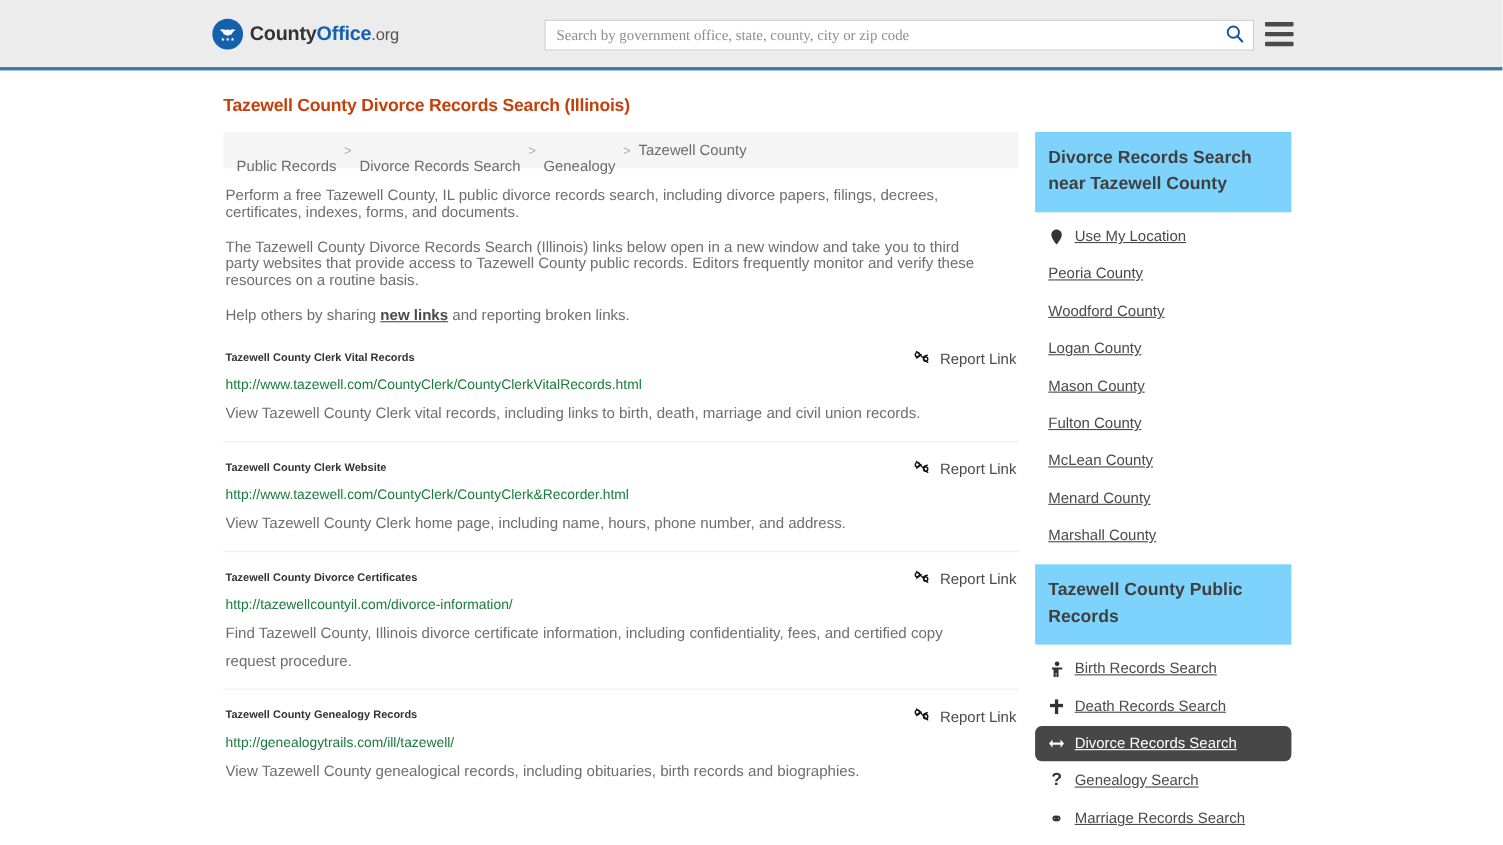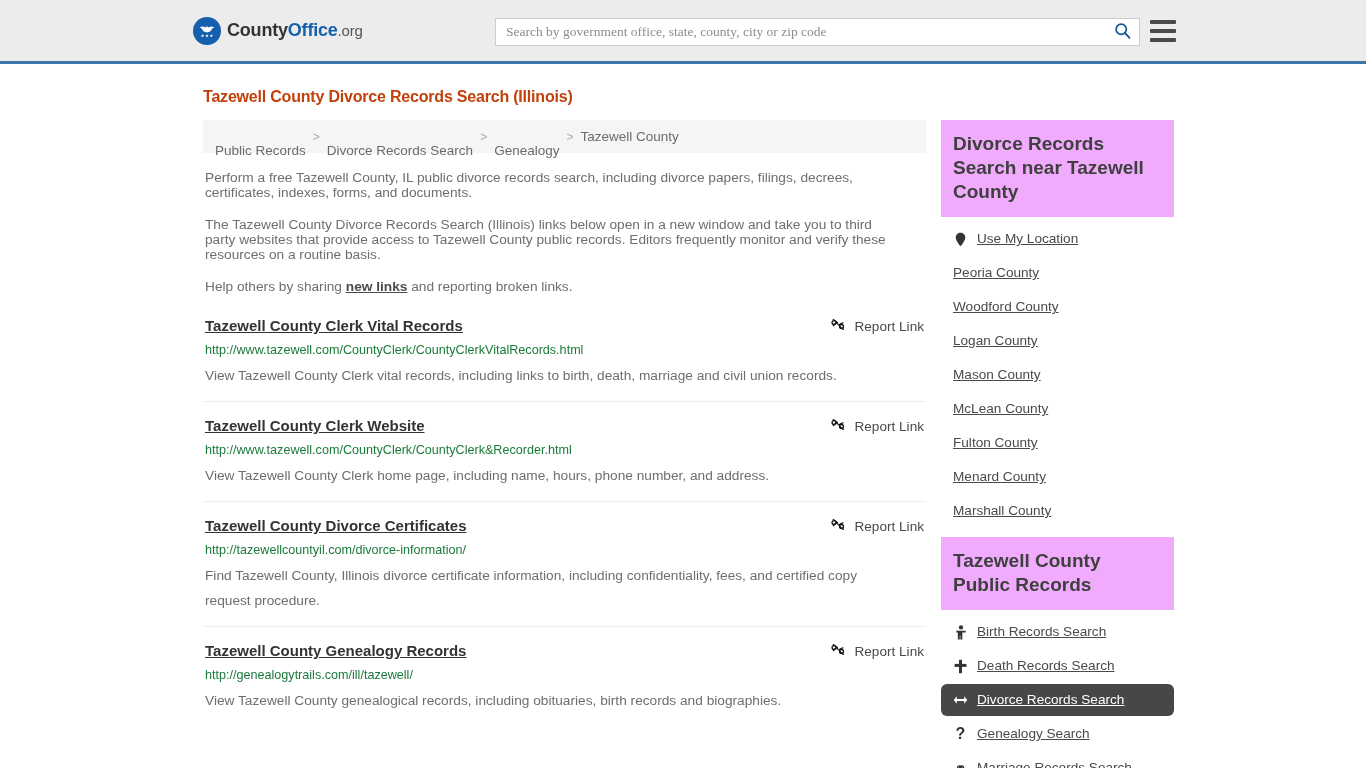--- a/index.html
+++ b/index.html
@@ -155,24 +155,23 @@
     padding: 0 2px 13px 2px;
     margin-bottom: 14px;
   }
   .result:last-child { border-bottom: 0; }
   .result-head {
     display: flex;
     align-items: flex-start;
     justify-content: space-between;
   }
   .result-title {
-    font-size: 15px;
+    font-size: 10px;
     font-weight: bold;
     color: #333;
-    text-decoration: underline;
     cursor: pointer;
     line-height: 19px;
   }
   .report-link {
     display: flex;
     align-items: center;
     gap: 8px;
     font-size: 13.6px;
     color: #4a4a4a;
     cursor: pointer;
@@ -191,23 +190,23 @@
     margin-top: 5px;
     font-size: 13.7px;
     line-height: 25px;
     color: #6e6e6e;
     max-width: 700px;
   }
 
   
   .panel { margin-bottom: 10px; }
   .panel-header {
-    background: #f0abfc;
+    background: #7dd3fc;
     padding: 12px 12px 13px 12px;
-    font-size: 19px;
+    font-size: 16px;
     font-weight: bold;
     color: #3f3f3f;
     line-height: 24px;
   }
   .panel-list { padding-top: 6px; }
   .panel-item {
     display: flex;
     align-items: center;
     gap: 9px;
     padding: 7px 12px;
@@ -407,24 +406,24 @@
           <div class="panel-item county-item">
             <span class="label">Woodford County</span>
           </div>
           <div class="panel-item county-item">
             <span class="label">Logan County</span>
           </div>
           <div class="panel-item county-item">
             <span class="label">Mason County</span>
           </div>
           <div class="panel-item county-item">
+            <span class="label">Fulton County</span>
+          </div>
+          <div class="panel-item county-item">
             <span class="label">McLean County</span>
-          </div>
-          <div class="panel-item county-item">
-            <span class="label">Fulton County</span>
           </div>
           <div class="panel-item county-item">
             <span class="label">Menard County</span>
           </div>
           <div class="panel-item county-item">
             <span class="label">Marshall County</span>
           </div>
         </div>
       </div>
 

